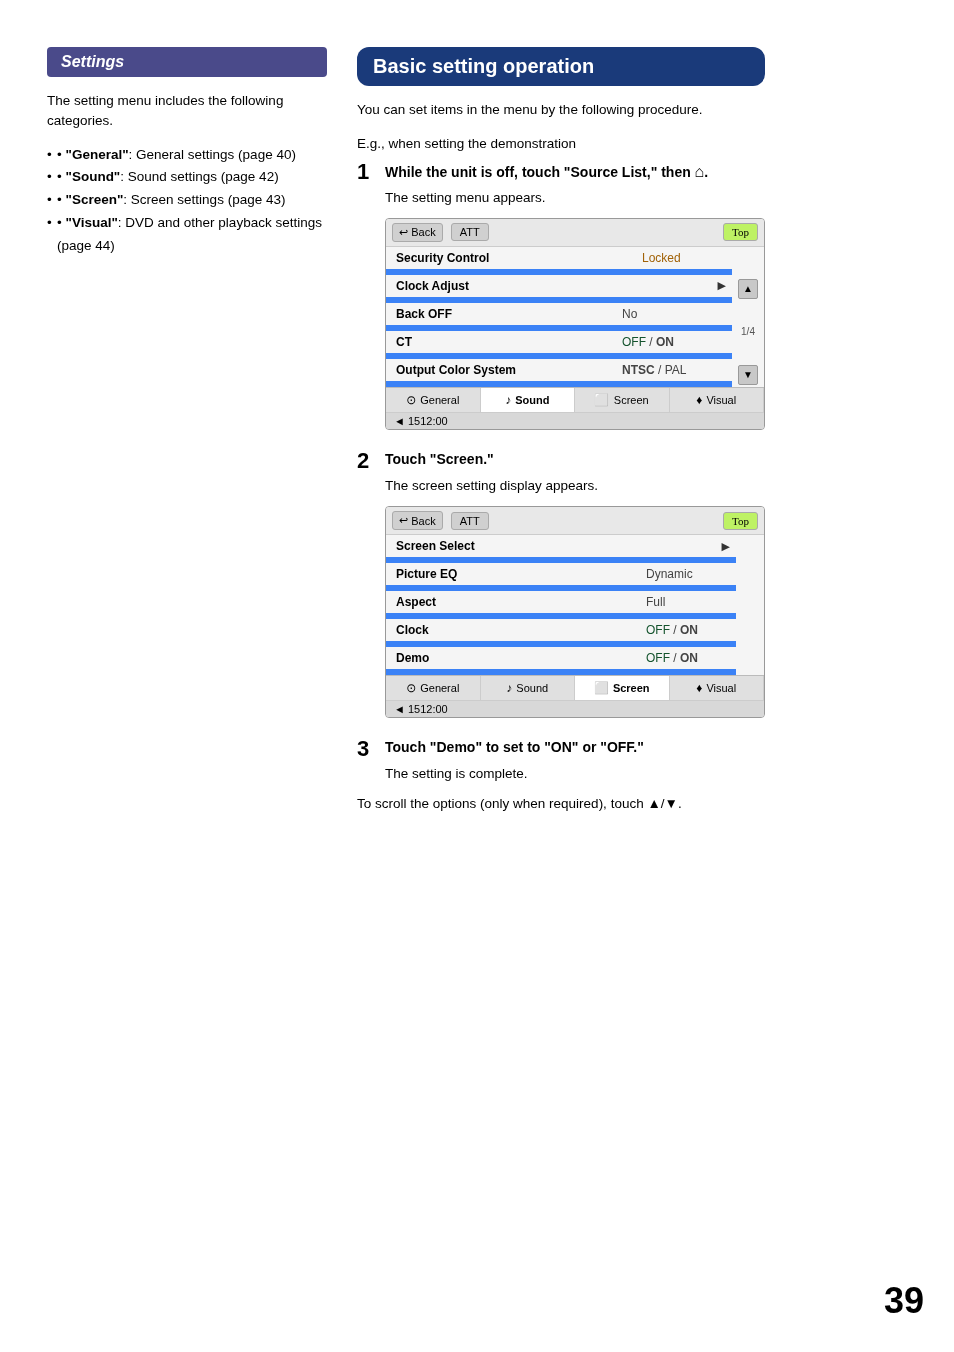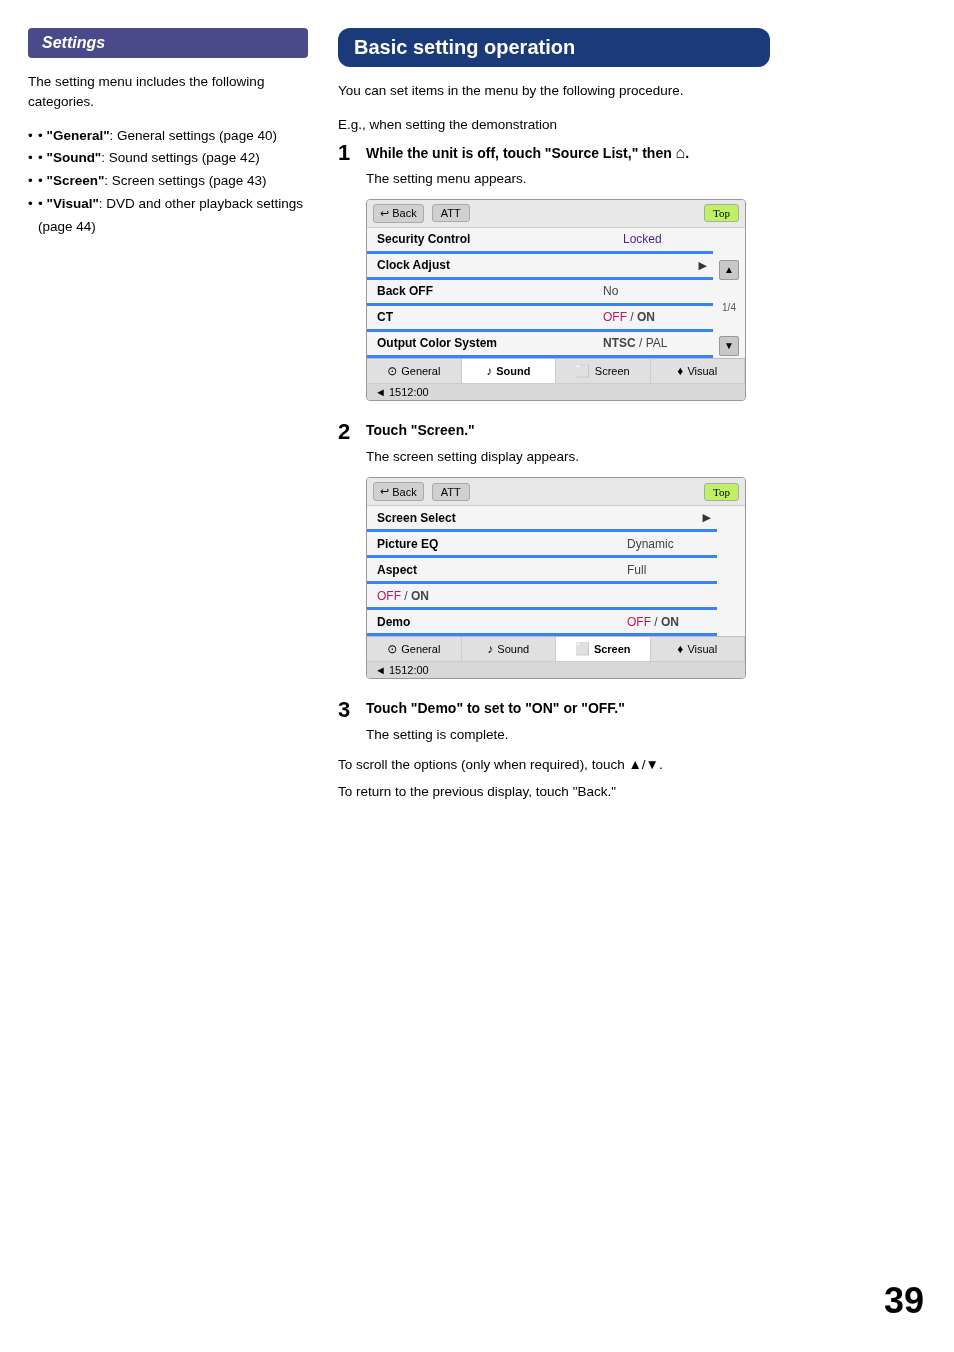--- a/index.html
+++ b/index.html
@@ -9,21 +9,21 @@
       background: #fff;
       width: 954px;
       min-height: 1352px;
       color: #000;
       position: relative;
     }
     .page-wrapper {
       display: flex;
       width: 798px;
       min-height: 1352px;
-      padding: 28px;
+      padding: 47px;
       gap: 30px;
     }
     .left-column {
       width: 280px;
       flex-shrink: 0;
     }
     .right-column {
       flex: 1;
     }
     .settings-header {
@@ -154,21 +154,21 @@
       border: 1px solid #aaa;
       border-radius: 3px;
       padding: 2px 8px;
       font-size: 11px;
       cursor: pointer;
       font-family: Liberation Serif, serif;
     }
     .panel-row {
       display: flex;
       align-items: center;
-      border-bottom: 3px solid #3b82f6;
+      border-bottom: 6px solid #3b82f6;
       min-height: 26px;
     }
     .panel-row-label {
       flex: 1;
       padding: 4px 10px;
       font-size: 12px;
       font-weight: bold;
     }
     .panel-row-value {
       padding: 4px 10px;
@@ -179,21 +179,21 @@
     }
     .panel-row-arrow {
       padding: 4px 6px;
       color: #333;
       font-size: 11px;
     }
     .panel-row-value .on-text {
       font-weight: bold;
     }
     .panel-row-value .off-text {
-      color: #be185d;
+      color: #14532d;
     }
     .panel-row-value .ntsc-text {
       font-weight: bold;
     }
     .panel-nav-right {
       display: flex;
       flex-direction: column;
       gap: 2px;
       padding: 2px 6px;
       align-items: center;
@@ -248,21 +248,21 @@
       border-top: 1px solid #ccc;
       font-size: 11px;
     }
     .page-num-display {
       font-size: 11px;
     }
     .time-display {
       font-size: 11px;
     }
     .locked-text {
-      color: #4c1d95;
+      color: #a16207;
     }
     .page-number {
       position: absolute;
       bottom: 30px;
       right: 30px;
       font-size: 36px;
       font-weight: bold;
     }
     .step-sub-desc {
       font-size: 13.5px;
@@ -402,20 +402,21 @@
             </div>
             <div class="panel-row">
               <div class="panel-row-label">Picture EQ</div>
               <div class="panel-row-value">Dynamic</div>
             </div>
             <div class="panel-row">
               <div class="panel-row-label">Aspect</div>
               <div class="panel-row-value">Full</div>
             </div>
             <div class="panel-row">
+              <div class="panel-row-label">Clock</div>
               <div class="panel-row-value"><span class="off-text">OFF</span> / <span class="on-text">ON</span></div>
             </div>
             <div class="panel-row">
               <div class="panel-row-label">Demo</div>
               <div class="panel-row-value"><span class="off-text">OFF</span> / <span class="on-text">ON</span></div>
             </div>
           </div>
           <div style="width:28px;"></div>
         </div>
         <div class="panel-tab-bar">
@@ -446,20 +447,17 @@
     <div class="step">
       <div class="step-number-row">
         <div class="step-number">3</div>
         <div class="step-title">Touch "Demo" to set to "ON" or "OFF."</div>
       </div>
       <div class="step-desc">The setting is complete.</div>
 
       <p class="step-sub-desc">
         To scroll the options (only when required), touch ▲/▼.
       </p>
-      <p class="step-sub-desc">
-        To return to the previous display, touch "Back."
-      </p>
     </div>
   </div>
 </div>
 
 <div class="page-number">39</div>
 
 </body></html>

